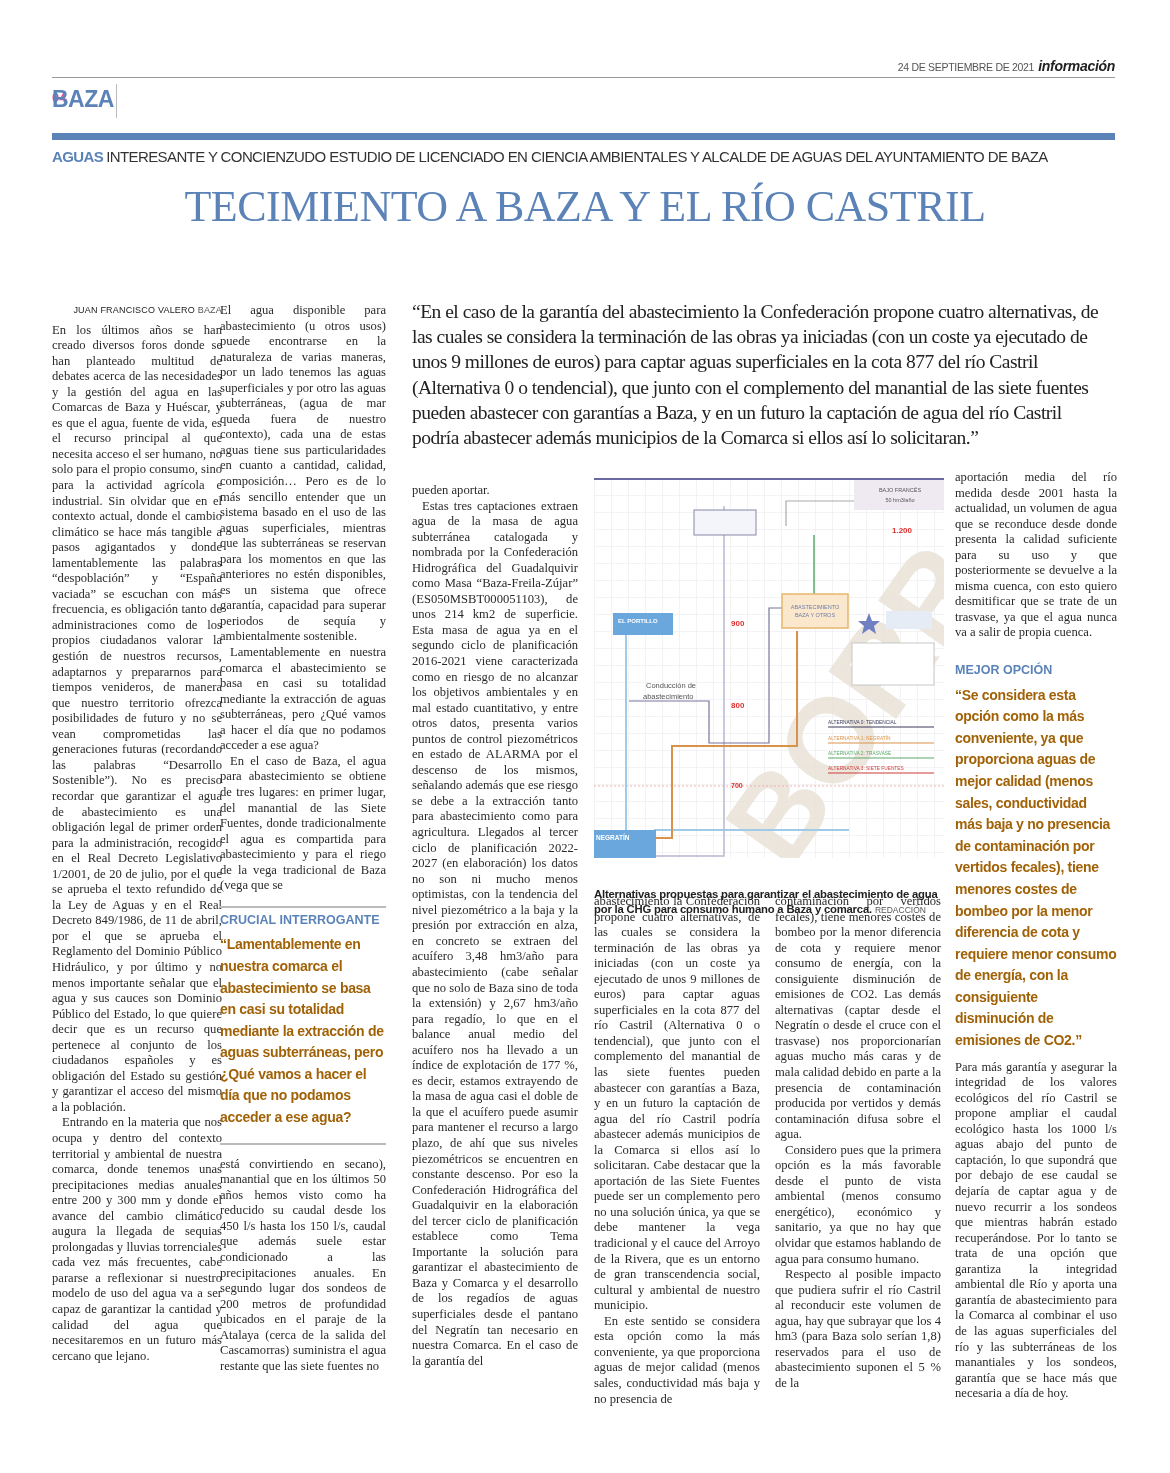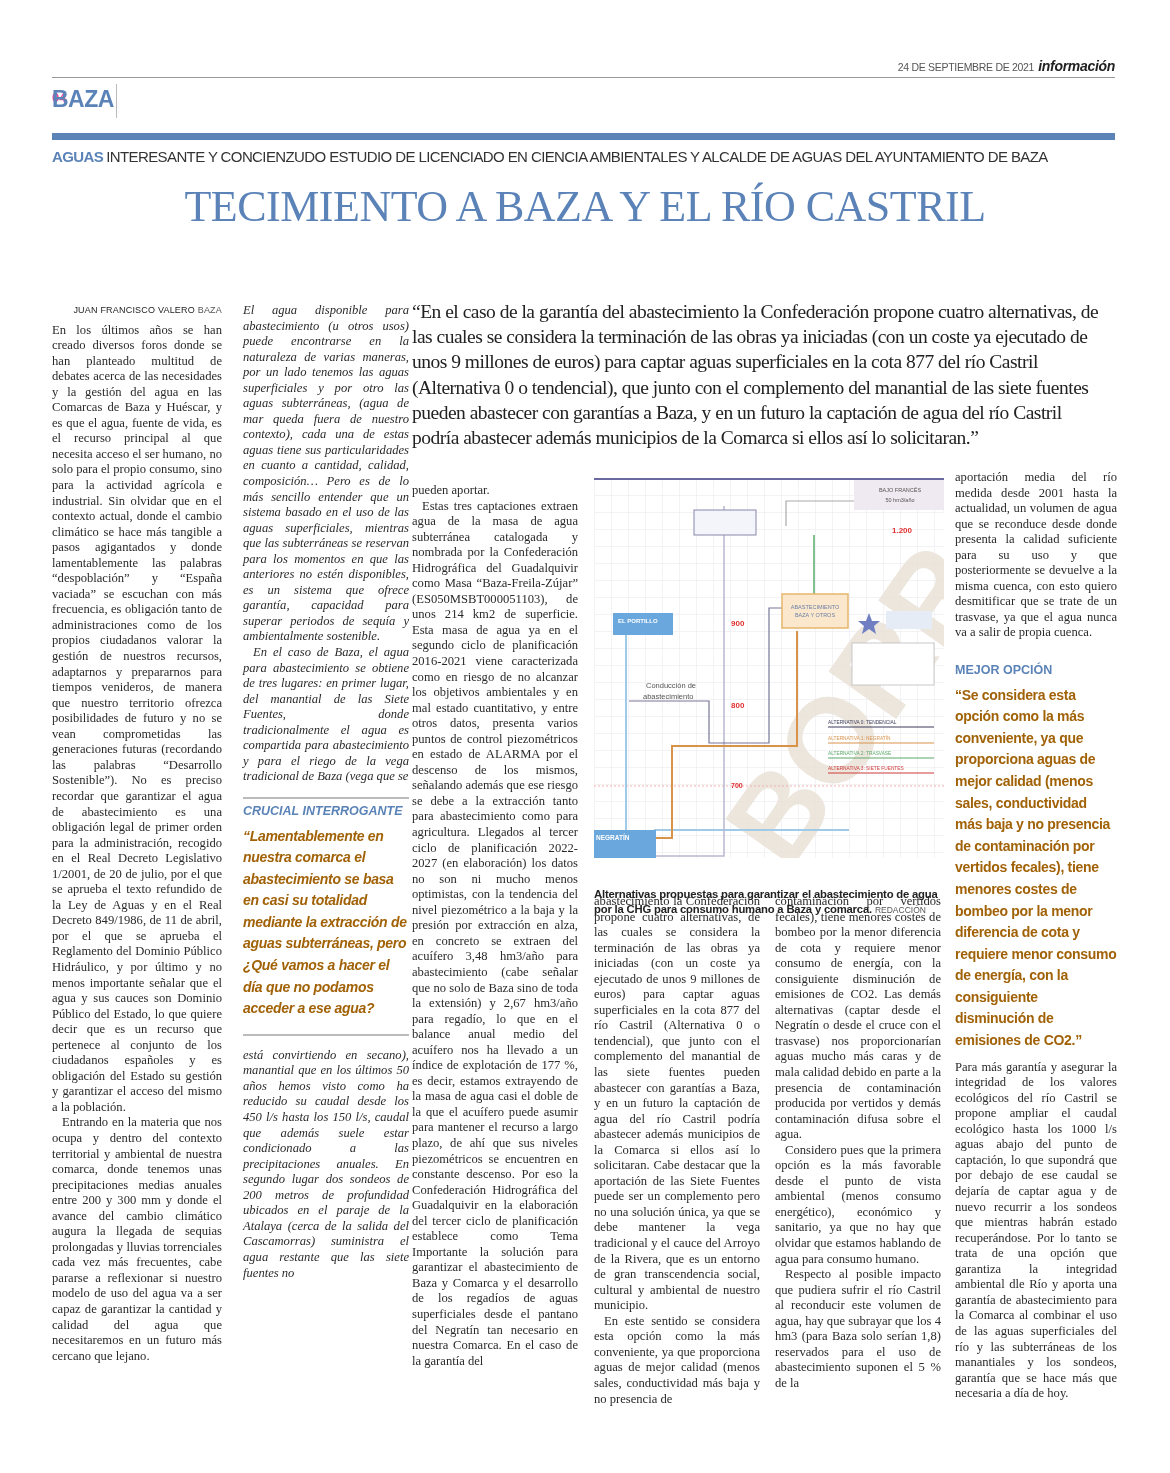--- a/index.html
+++ b/index.html
@@ -57,22 +57,23 @@
 <div class="abs headline">
   <div>TECIMIENTO A BAZA Y EL RÍO CASTRIL</div>
 </div>
 
 <div class="col" style="left:52px; top:303px; width:170px;">
   <div class="byline"><b>JUAN FRANCISCO VALERO</b> <span>BAZA</span></div>
   <p>En los últimos años se han creado diversos foros donde se han planteado multitud de debates acerca de las necesidades y la gestión del agua en las Comarcas de Baza y Huéscar, y es que el agua, fuente de vida, es el recurso principal al que necesita acceso el ser humano, no solo para el propio consumo, sino para la actividad agrícola e industrial. Sin olvidar que en el contexto actual, donde el cambio climático se hace más tangible a pasos agigantados y donde lamentablemente las palabras “despoblación” y “España vaciada” se escuchan con más frecuencia, es obligación tanto de administraciones como de los propios ciudadanos valorar la gestión de nuestros recursos, adaptarnos y prepararnos para tiempos venideros, de manera que nuestro territorio ofrezca posibilidades de futuro y no se vean comprometidas las generaciones futuras (recordando las palabras “Desarrollo Sostenible”). No es preciso recordar que garantizar el agua de abastecimiento es una obligación legal de primer orden para la administración, recogido en el Real Decreto Legislativo 1/2001, de 20 de julio, por el que se aprueba el texto refundido de la Ley de Aguas y en el Real Decreto 849/1986, de 11 de abril, por el que se aprueba el Reglamento del Dominio Público Hidráulico, y por último y no menos importante señalar que el agua y sus cauces son Dominio Público del Estado, lo que quiere decir que es un recurso que pertenece al conjunto de los ciudadanos españoles y es obligación del Estado su gestión y garantizar el acceso del mismo a la población.</p>
   <p>Entrando en la materia que nos ocupa y dentro del contexto territorial y ambiental de nuestra comarca, donde tenemos unas precipitaciones medias anuales entre 200 y 300 mm y donde el avance del cambio climático augura la llegada de sequias prolongadas y lluvias torrenciales cada vez más frecuentes, cabe pararse a reflexionar si nuestro modelo de uso del agua va a ser capaz de garantizar la cantidad y calidad del agua que necesitaremos en un futuro más cercano que lejano.</p>
 </div>
 
-<div class="col" style="left:243px; top:303px; width:166px;font-style:italic;">
+<div class="col" style="left:220px; top:303px; width:166px;">
   <p>El agua disponible para abastecimiento (u otros usos) puede encontrarse en la naturaleza de varias maneras, por un lado tenemos las aguas superficiales y por otro las aguas subterráneas, (agua de mar queda fuera de nuestro contexto), cada una de estas aguas tiene sus particularidades en cuanto a cantidad, calidad, composición… Pero es de lo más sencillo entender que un sistema basado en el uso de las aguas superficiales, mientras que las subterráneas se reservan para los momentos en que las anteriores no estén disponibles, es un sistema que ofrece garantía, capacidad para superar periodos de sequía y ambientalmente sostenible.</p>
+  <p>Lamentablemente en nuestra comarca el abastecimiento se basa en casi su totalidad mediante la extracción de aguas subterráneas, pero ¿Qué vamos a hacer el día que no podamos acceder a ese agua?</p>
   <p>En el caso de Baza, el agua para abastecimiento se obtiene de tres lugares: en primer lugar, del manantial de las Siete Fuentes, donde tradicionalmente el agua es compartida para abastecimiento y para el riego de la vega tradicional de Baza (vega que se</p>
   <div class="top-rule" style="margin-top:12px;"></div>
   <div class="pull-label">CRUCIAL INTERROGANTE</div>
   <div class="pull-quote">“Lamentablemente en nuestra comarca el abastecimiento se basa en casi su totalidad mediante la extracción de aguas subterráneas, pero ¿Qué vamos a hacer el día que no podamos acceder a ese agua?</div>
   <div class="pull-rule"></div>
   <p style="text-indent:0">está convirtiendo en secano), manantial que en los últimos 50 años hemos visto como ha reducido su caudal desde los 450 l/s hasta los 150 l/s, caudal que además suele estar condicionado a las precipitaciones anuales. En segundo lugar dos sondeos de 200 metros de profundidad ubicados en el paraje de la Atalaya (cerca de la salida del Cascamorras) suministra el agua restante que las siete fuentes no</p>
 </div>
 
 <div class="abs big-quote">“En el caso de la garantía del abastecimiento la Confederación propone cuatro alternativas, de las cuales se considera la terminación de las obras ya iniciadas (con un coste ya ejecutado de unos 9 millones de euros) para captar aguas superficiales en la cota 877 del río Castril (Alternativa 0 o tendencial), que junto con el complemento del manantial de las siete fuentes pueden abastecer con garantías a Baza, y en un futuro la captación de agua del río Castril podría abastecer además municipios de la Comarca si ellos así lo solicitaran.”</div>
 

